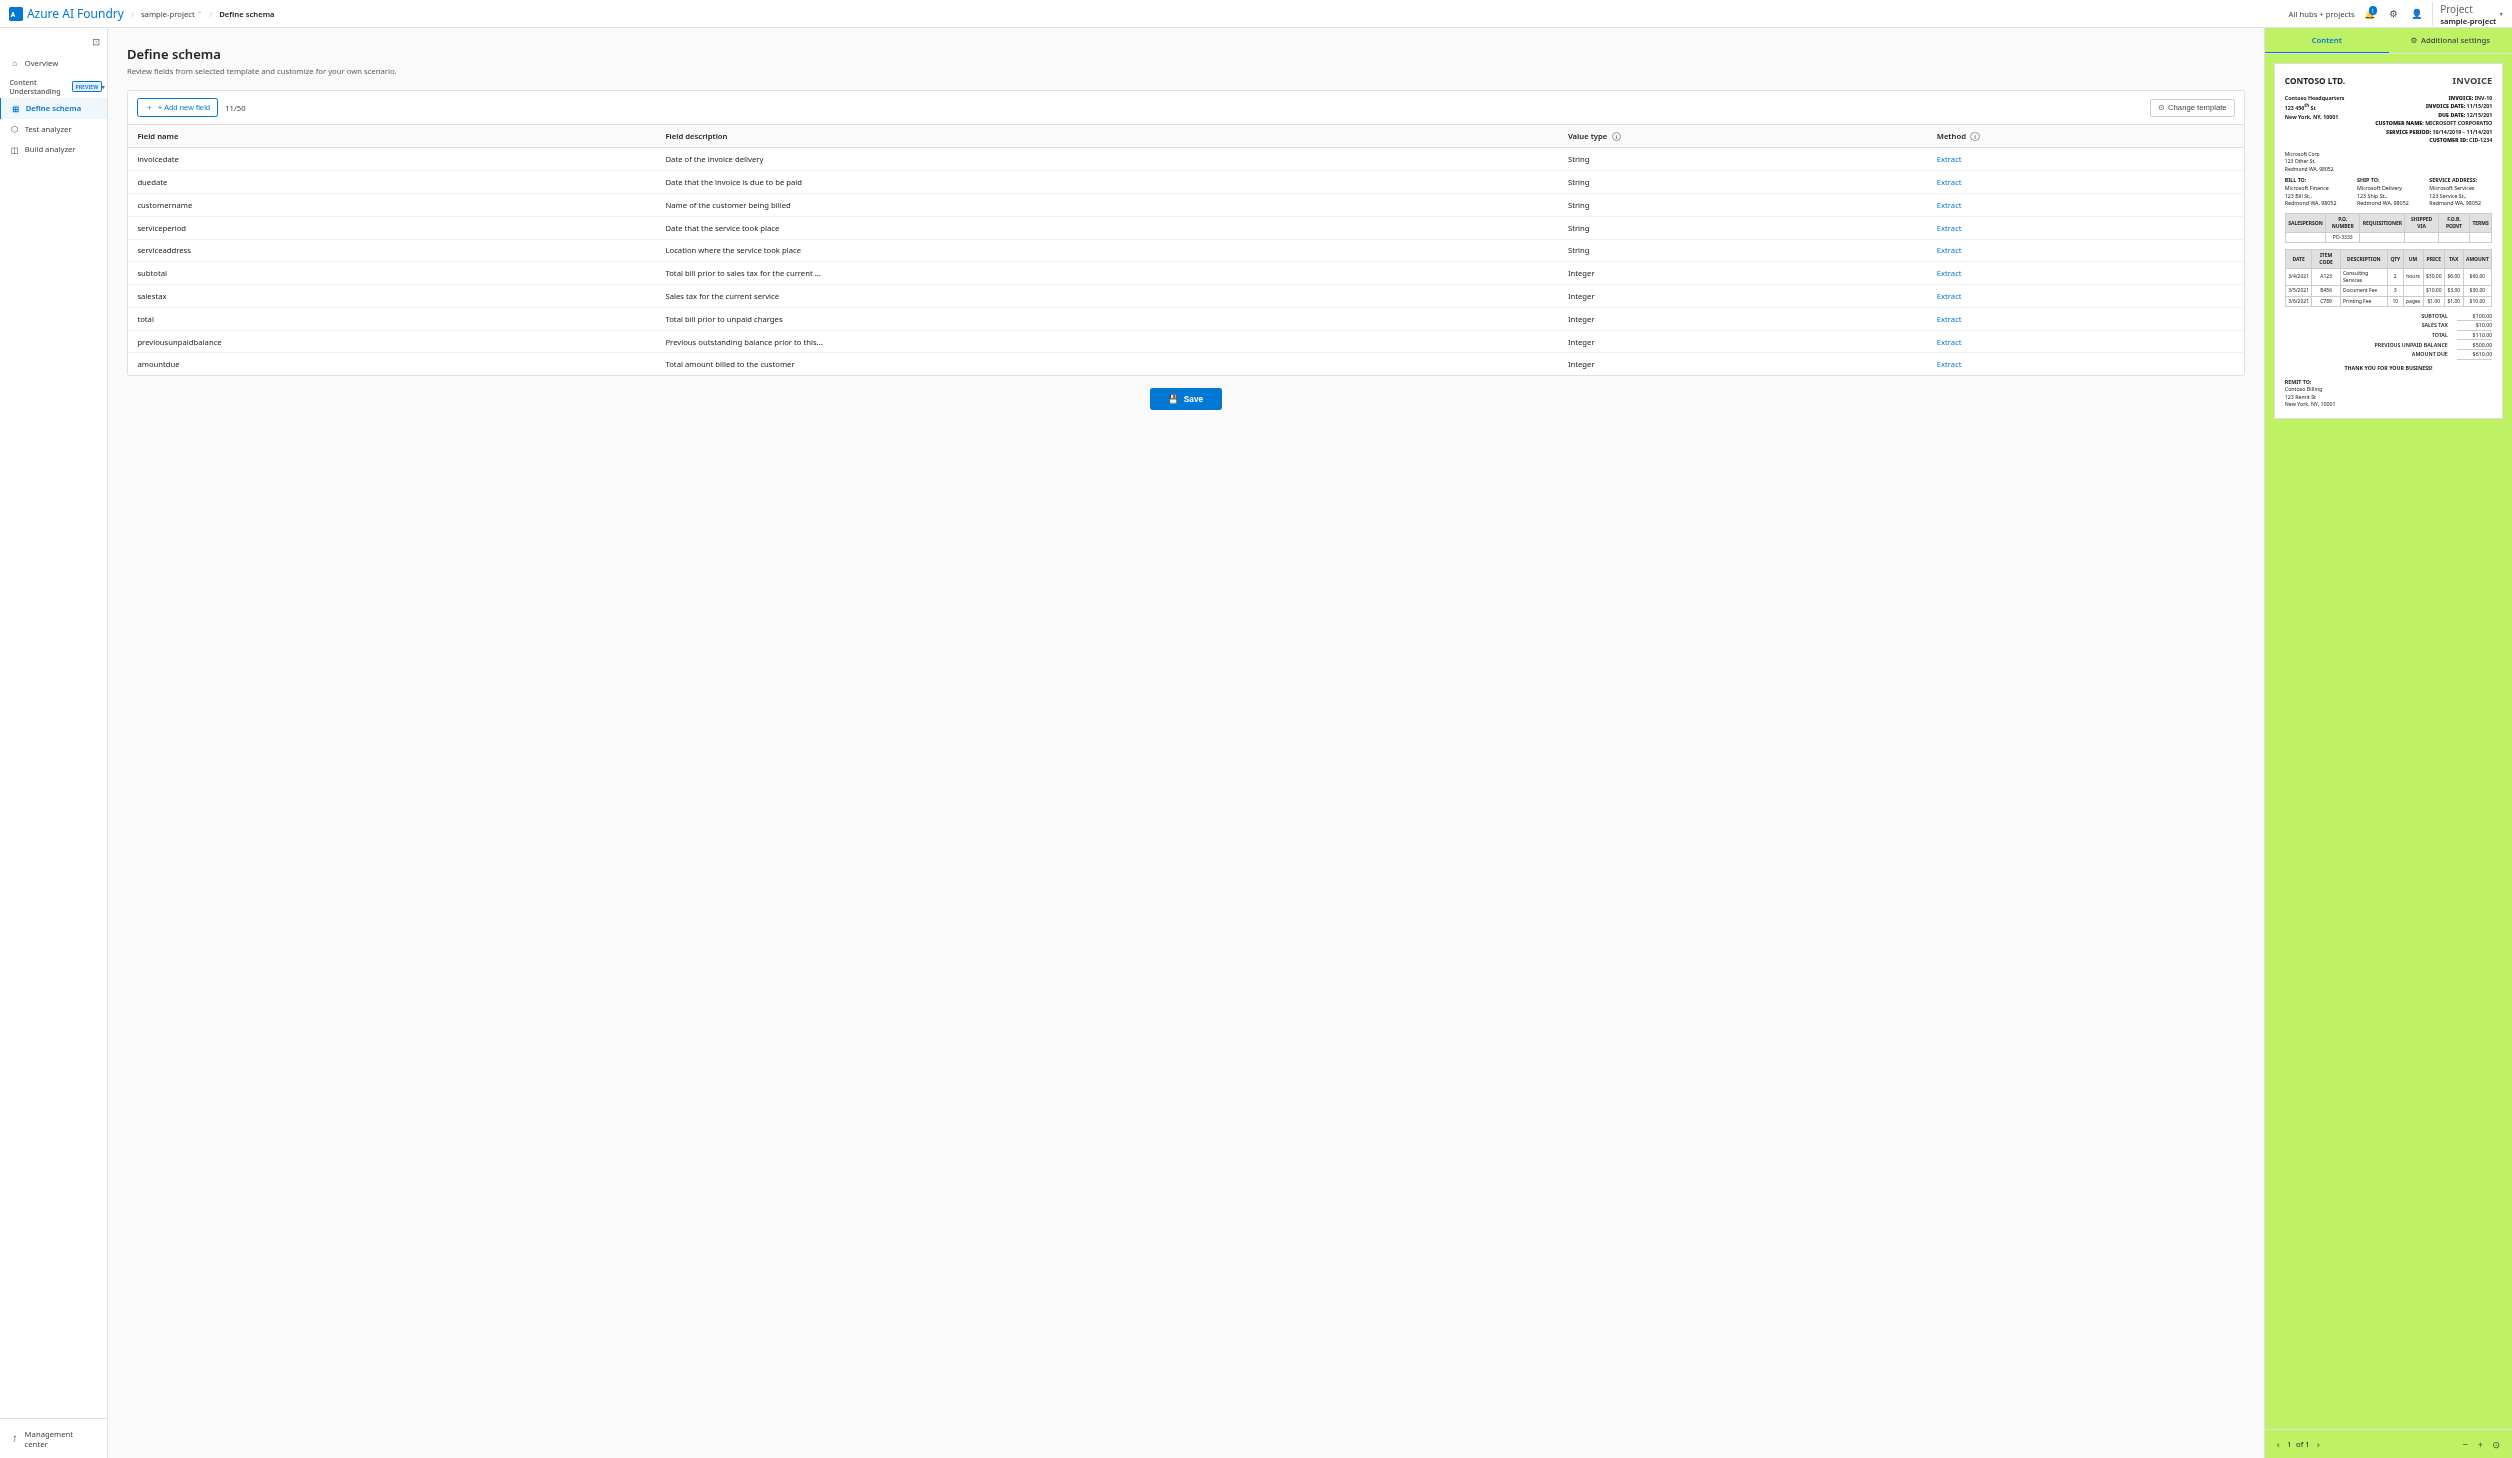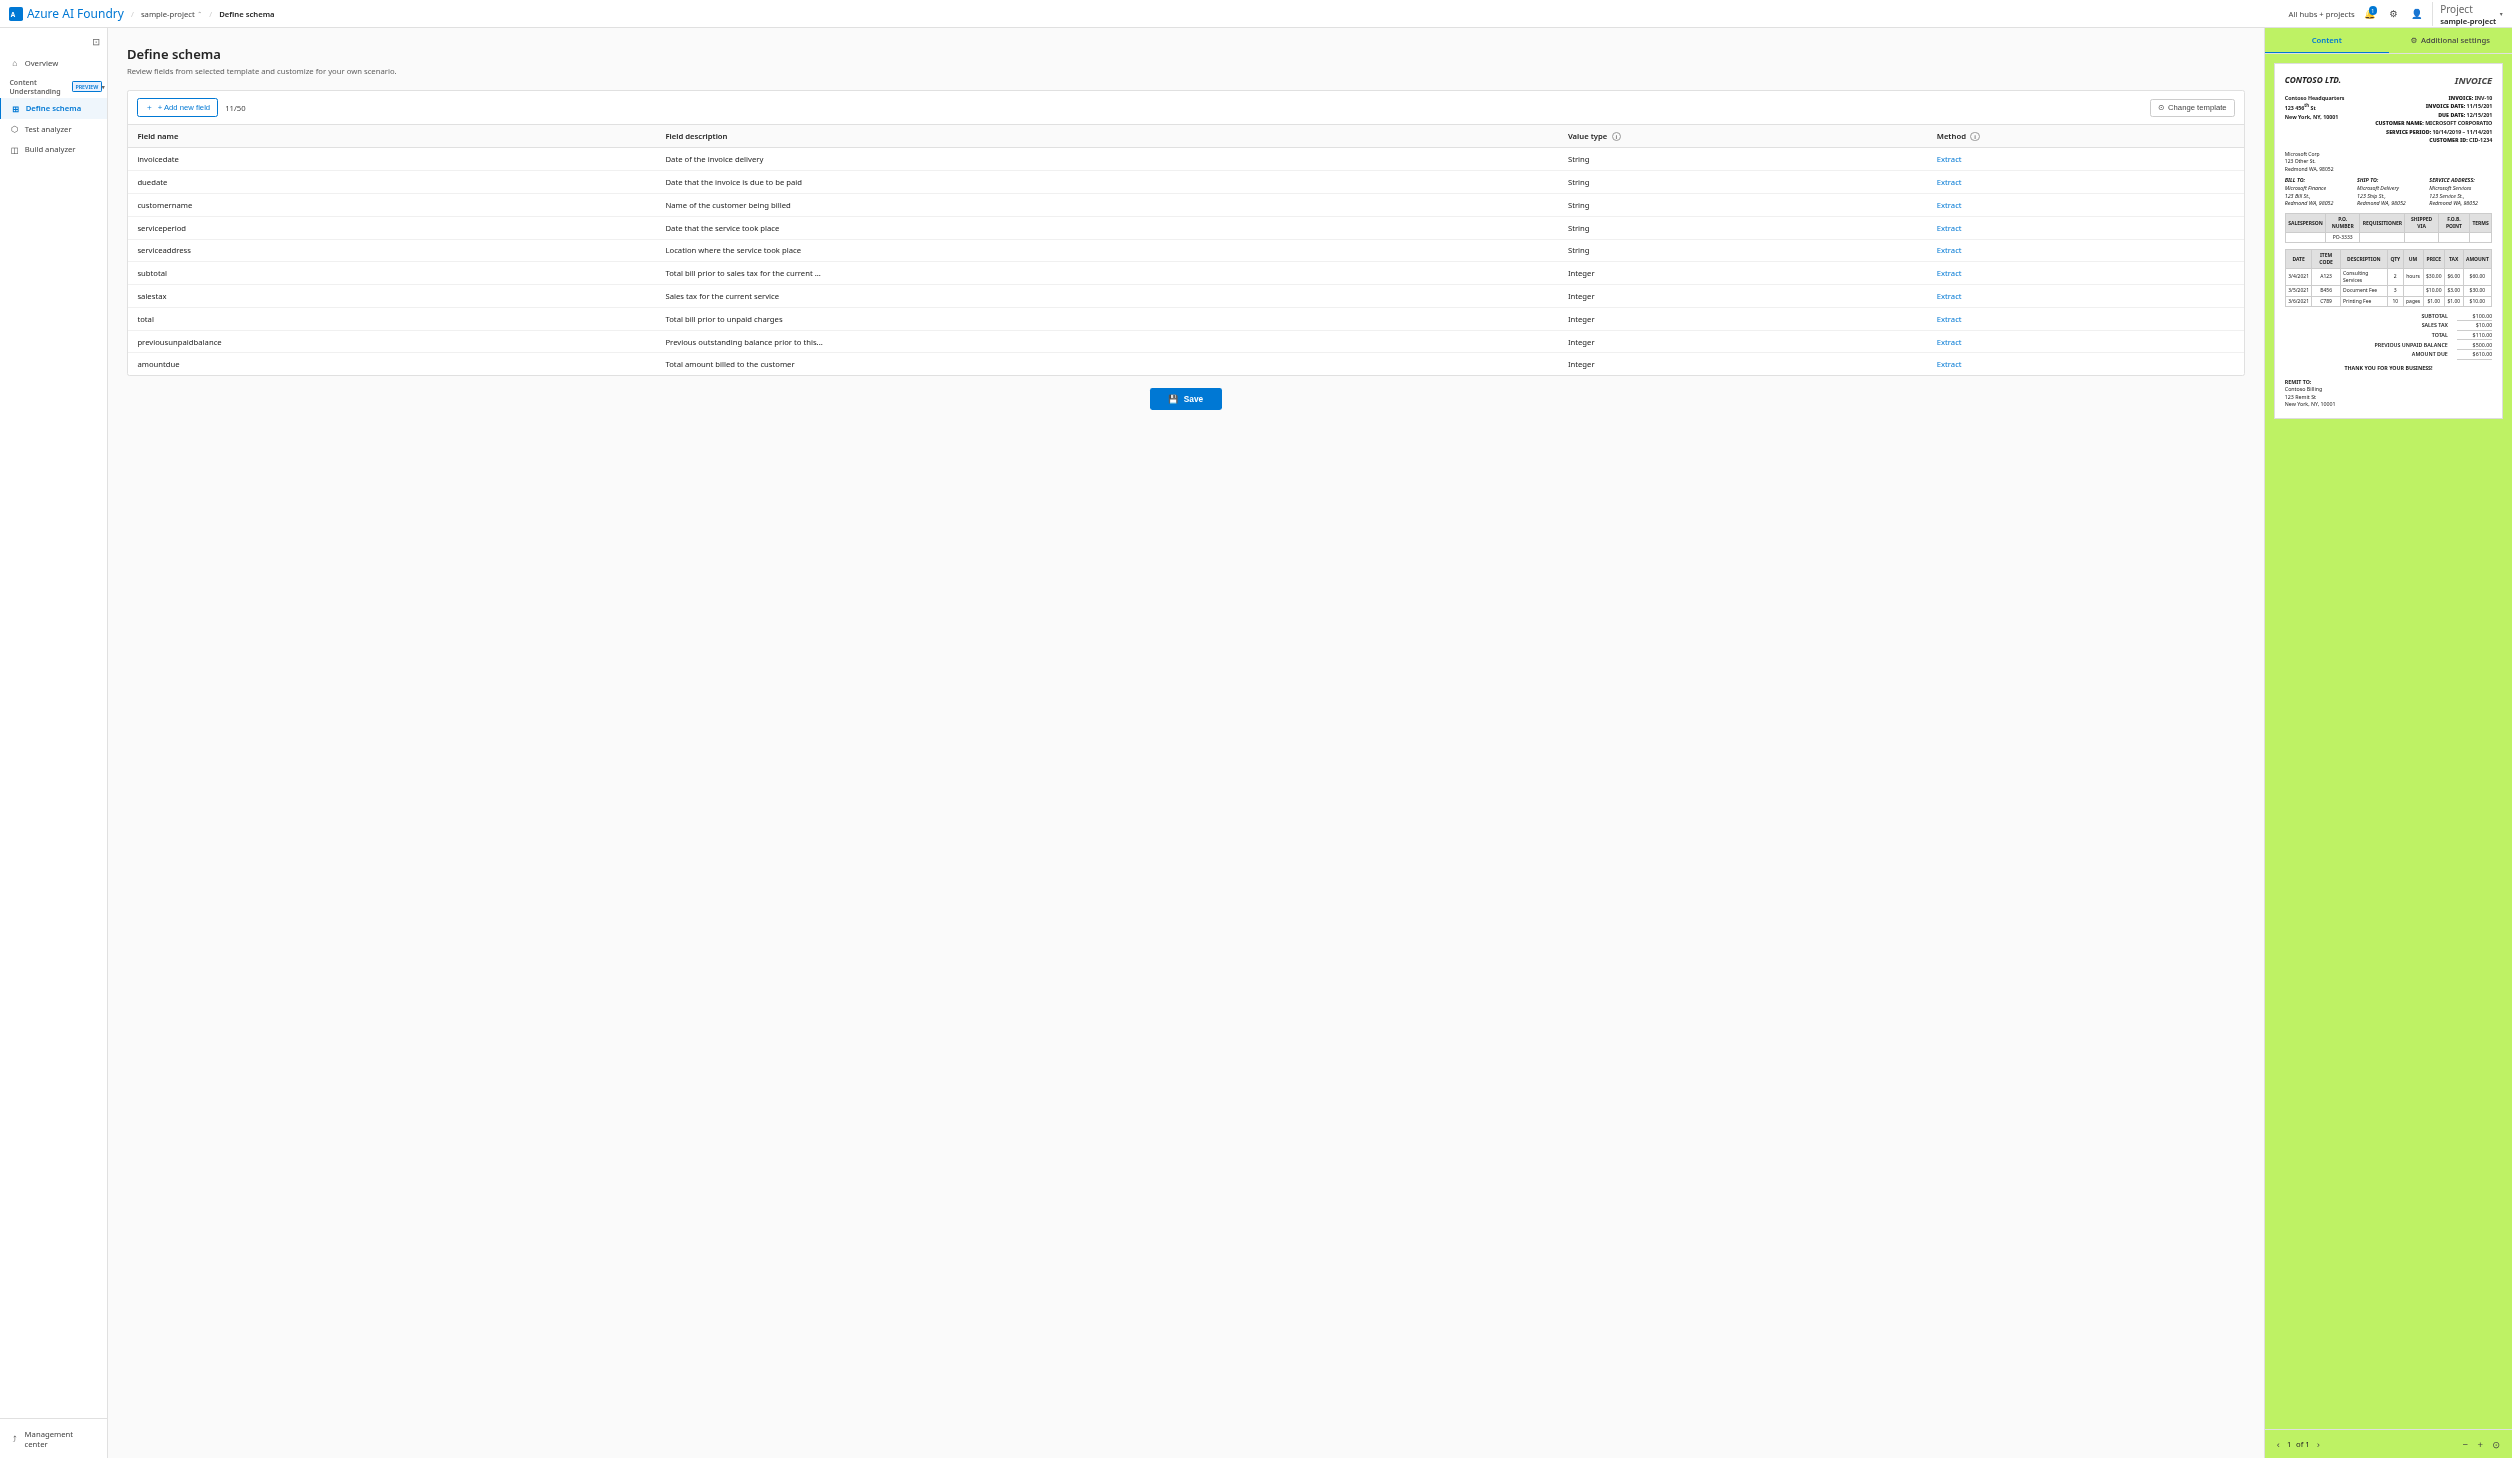--- a/index.html
+++ b/index.html
@@ -107,28 +107,28 @@
     }
     .right-panel-tab.active { border-bottom: 1.2px solid #0078d4; color: #0078d4; font-weight: 600; }
     .right-panel-content { flex: 1; overflow-y: auto; padding: 9.4px; }
 
     
     .invoice-preview {
       background: #fff; border: 0.6px solid #ddd;
       font-size: 5.6px; color: #222; padding: 9.4px; line-height: 1.4;
       transform-origin: top center;
     }
-    .inv-header { display: flex; justify-content: space-between; align-items: flex-start; margin-bottom: 7px; font-style: italic; }
+    .inv-header { display: flex; justify-content: space-between; align-items: center; margin-bottom: 7px; }
     .inv-company { font-size: 8.3px; font-weight: 700; }
     .inv-title { font-size: 9.4px; font-weight: 700; color: #444; }
     .inv-meta { display: flex; justify-content: space-between; margin-bottom: 5.9px; font-weight: bold; }
     .inv-meta-left { font-size: 5.3px; line-height: 1.6; }
     .inv-meta-right { font-size: 5.3px; line-height: 1.6; text-align: right; }
     .inv-section { display: flex; gap: 9.4px; margin-bottom: 5.9px; font-size: 5.3px; }
-    .inv-section-col { flex: 1; font-style: italic; }
+    .inv-section-col { flex: 1; }
     .inv-section-label { font-weight: 700; margin-bottom: 1.2px; }
     .inv-table { width: 100%; border-collapse: collapse; margin-bottom: 5.9px; font-size: 5px; }
     .inv-table th { background: #e0e0e0; text-align: center; padding: 1.8px 2.4px; border: 0.6px solid #ccc; font-weight: 700; }
     .inv-table td { padding: 1.2px 2.4px; border: 0.6px solid #ccc; text-align: center; }
     .inv-totals { display: flex; flex-direction: column; align-items: flex-end; font-size: 5.3px; gap: 1.2px; margin-bottom: 5.9px; }
     .inv-totals-row { display: flex; gap: 9.4px; }
     .inv-totals-label { min-width: 94px; text-align: right; font-weight: 600; }
     .inv-totals-val { min-width: 35px; text-align: right; border-bottom: 0.6px solid #ccc; }
     .inv-thank { text-align: center; font-weight: 700; font-size: 5.3px; margin-bottom: 5.9px; }
     .inv-remit { font-size: 5.3px; }

